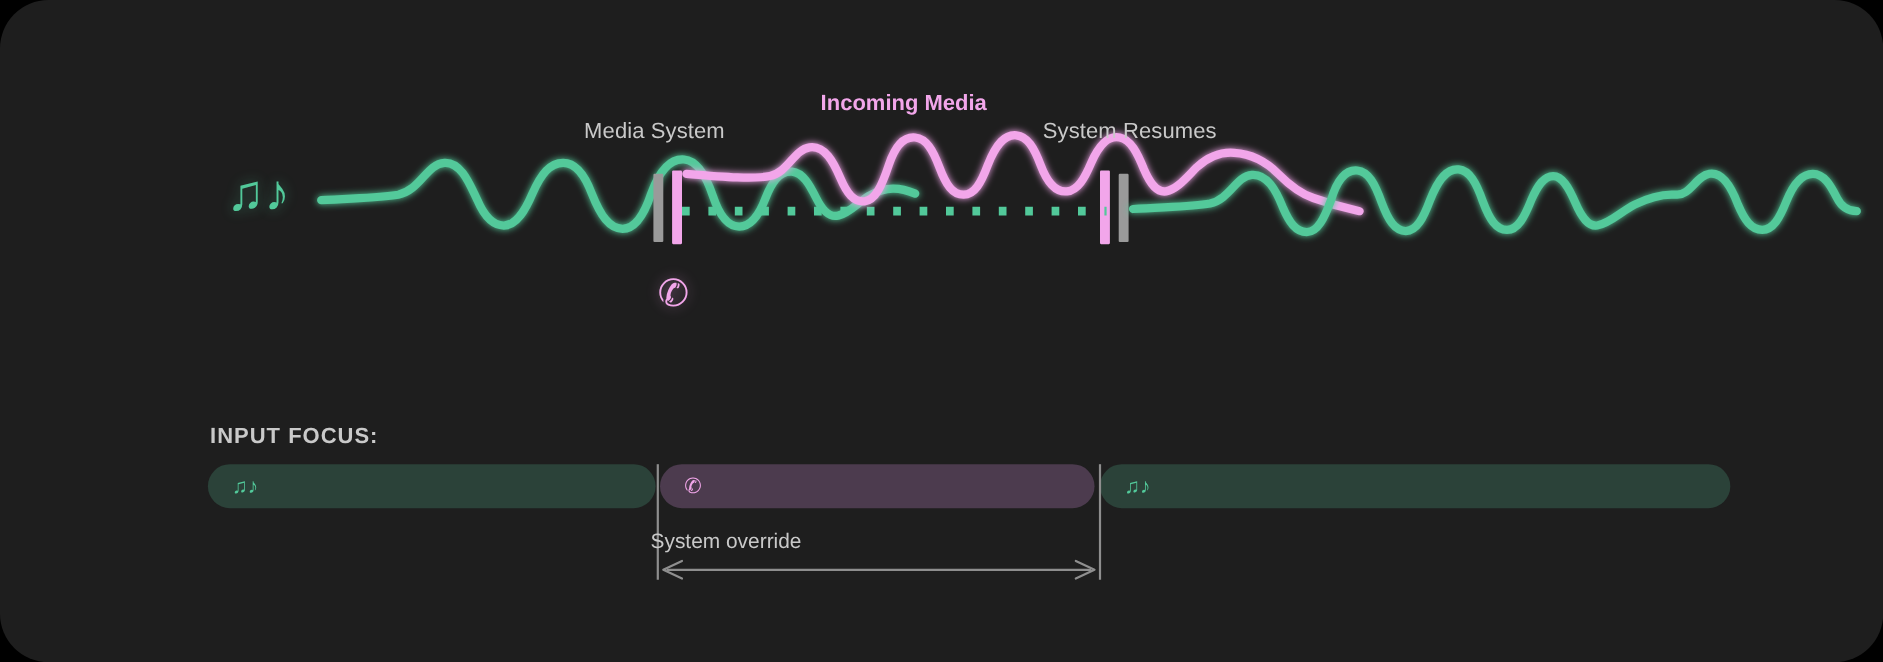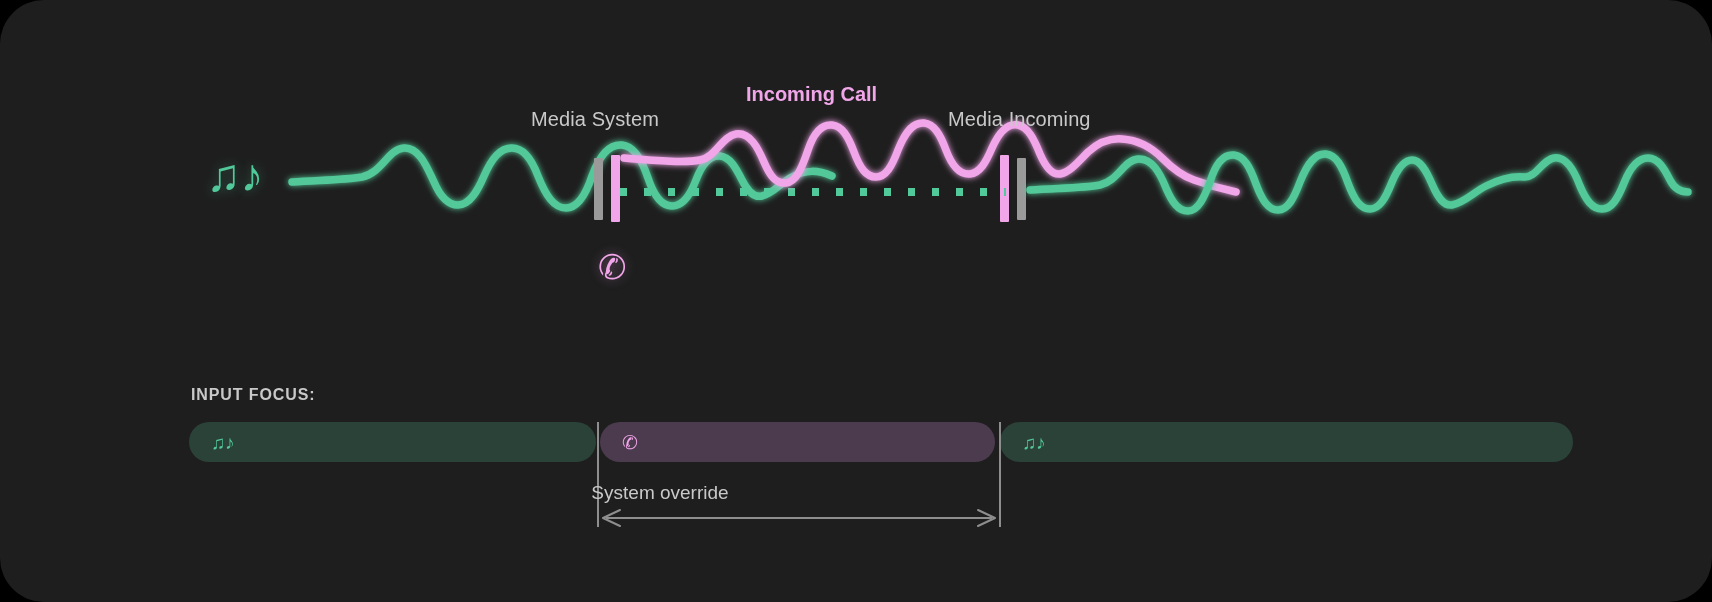--- a/index.html
+++ b/index.html
@@ -76,21 +76,21 @@
   
   .focus-section {
     position: absolute;
     left: 0; top: 340px;
     width: 1712px;
     height: 262px;
   }
   .focus-title {
     position: absolute;
     left: 191px; top: 46px;
-    font-size: 16px;
+    font-size: 20px;
     font-weight: bold;
     letter-spacing: 0.9px;
     color: #c9c9c9;
   }
 
   .bar {
     position: absolute;
     top: 82px;
     height: 40px;
     border-radius: 20px;
@@ -201,22 +201,22 @@
                C 1500 179 1512 176 1524 177
                C 1536 178 1542 160 1554 158 C 1566 156 1574 170 1580 186
                C 1586 200 1592 209 1602 209 C 1612 209 1618 198 1624 183
                C 1630 168 1638 158 1648 158 C 1658 158 1664 168 1670 180
                C 1674 188 1680 192 1688 192" fill="none" stroke="#52c99a" stroke-width="7.5" stroke-linecap="round" stroke-linejoin="round"></path>
     </svg>
 
     <div class="icon-music-main">♫♪</div>
 
     <div class="label label-pauses">Media System</div>
-    <div class="label-call">Incoming Call</div>
-    <div class="label label-resumes">Media Incoming</div>
+    <div class="label-call">Incoming Media</div>
+    <div class="label label-resumes">System Resumes</div>
 
     <div class="icon-phone-main">✆</div>
   </div>
 
   <div class="focus-section">
 
     <div class="focus-title">INPUT FOCUS:</div>
 
     <div class="bar bar-media-a">
       <span class="bar-icon">♫♪</span>

